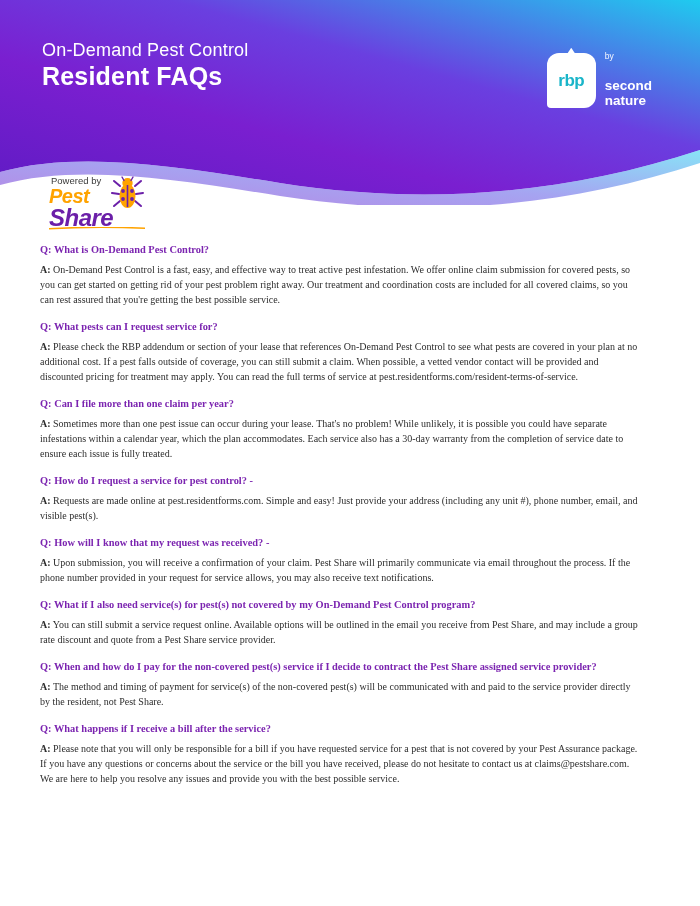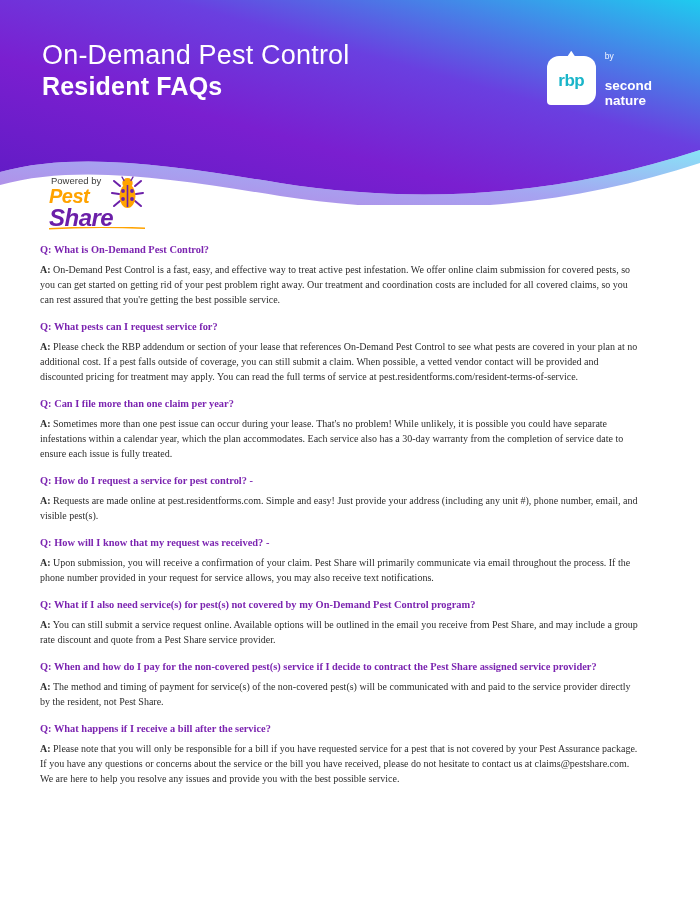--- a/index.html
+++ b/index.html
@@ -28,21 +28,21 @@
     width: 700px;
     height: 205px;
   }
   .banner-inner {
     position: relative;
     z-index: 3;
     padding: 40px 0 0 42px;
   }
   .banner-title-1 {
     color: #ffffff;
-    font-size: 27px;
+    font-size: 18px;
     font-weight: 400;
     letter-spacing: 0.2px;
     line-height: 1.15;
     margin: 0;
   }
   .banner-title-2 {
     color: #ffffff;
     font-size: 25px;
     font-weight: bold;
     letter-spacing: 0.2px;
@@ -55,21 +55,21 @@
     position: absolute;
     top: 52px;
     right: 48px;
     z-index: 4;
     display: flex;
     align-items: center;
     gap: 9px;
   }
   .rbp-mark {
     width: 49px;
-    height: 49px;
+    height: 55px;
     background: #ffffff;
     border-radius: 12px 12px 12px 4px;
     position: relative;
     display: flex;
     align-items: center;
     justify-content: center;
   }
   .rbp-mark::before {
     content: "";
     position: absolute;

